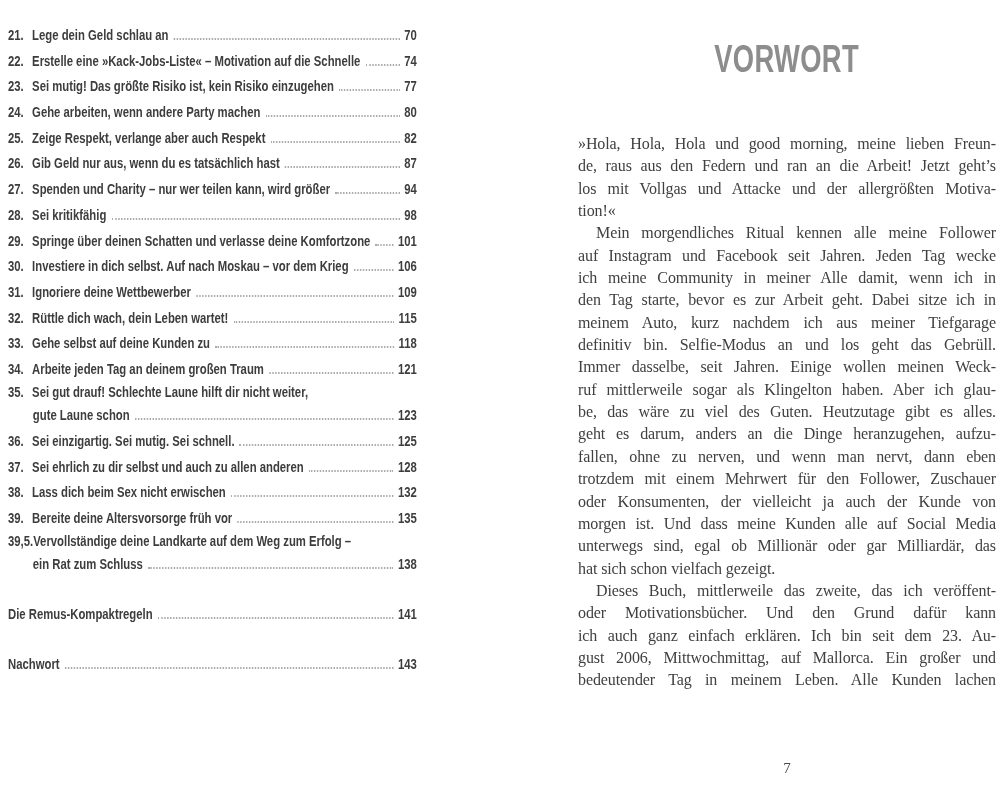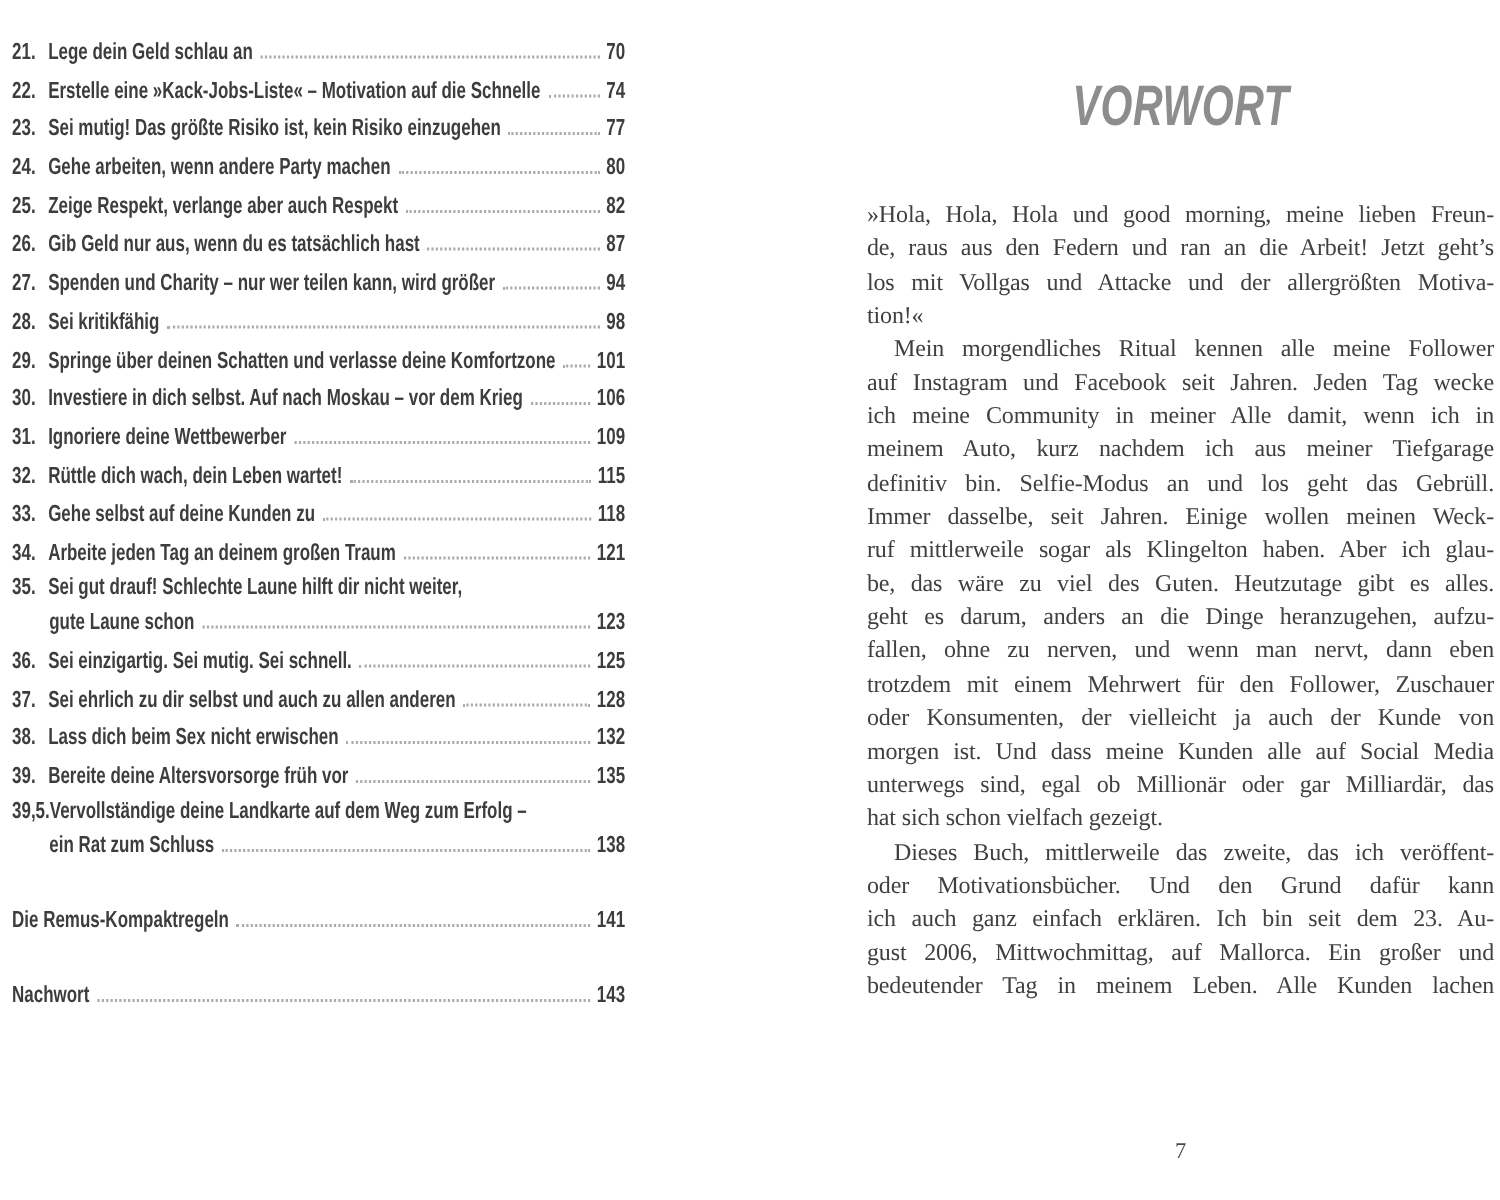--- a/index.html
+++ b/index.html
@@ -30,21 +30,21 @@
     flex: 1 1 auto; align-self: baseline;
     border-bottom: 2px dotted #ababab;
     margin: 0 6px 1px 7px; min-width: 12px; height: 2px;
   }
   .tpage { flex: 0 0 auto; text-align: right; }
 
   
   .page-right {
     position: absolute; left: 578px; top: 0; width: 418px; height: 800px;
   }
-  .vtitle-wrap { position: absolute; top: 50px; left: 0; right: 0; text-align: center; font-style: italic; }
+  .vtitle-wrap { position: absolute; top: 38px; left: 0; right: 0; text-align: center; }
   .vtitle {
     display: inline-block;
     font-family: "Liberation Sans", sans-serif;
     font-weight: 700; font-size: 38px; color: #8d8d8d;
     letter-spacing: 0.5px;
     transform: scaleX(0.72); transform-origin: center top;
     white-space: nowrap;
   }
   .vbody {
     position: absolute; top: 133px; left: 0; width: 418px;
@@ -215,20 +215,21 @@
       <span class="vtitle">VORWORT</span>
     </div>
     <div class="vbody" id="body-text">
         <div class="bline jline">»Hola, Hola, Hola und good morning, meine lieben Freun-</div>
         <div class="bline jline">de, raus aus den Federn und ran an die Arbeit! Jetzt geht’s</div>
         <div class="bline jline">los mit Vollgas und Attacke und der allergrößten Motiva-</div>
         <div class="bline endline">tion!«</div>
         <div class="bline jline indent">Mein morgendliches Ritual kennen alle meine Follower</div>
         <div class="bline jline">auf Instagram und Facebook seit Jahren. Jeden Tag wecke</div>
         <div class="bline jline">ich meine Community in meiner Alle damit, wenn ich in</div>
+        <div class="bline jline">den Tag starte, bevor es zur Arbeit geht. Dabei sitze ich in</div>
         <div class="bline jline">meinem Auto, kurz nachdem ich aus meiner Tiefgarage</div>
         <div class="bline jline">definitiv bin. Selfie-Modus an und los geht das Gebrüll.</div>
         <div class="bline jline">Immer dasselbe, seit Jahren. Einige wollen meinen Weck-</div>
         <div class="bline jline">ruf mittlerweile sogar als Klingelton haben. Aber ich glau-</div>
         <div class="bline jline">be, das wäre zu viel des Guten. Heutzutage gibt es alles.</div>
         <div class="bline jline">geht es darum, anders an die Dinge heranzugehen, aufzu-</div>
         <div class="bline jline">fallen, ohne zu nerven, und wenn man nervt, dann eben</div>
         <div class="bline jline">trotzdem mit einem Mehrwert für den Follower, Zuschauer</div>
         <div class="bline jline">oder Konsumenten, der vielleicht ja auch der Kunde von</div>
         <div class="bline jline">morgen ist. Und dass meine Kunden alle auf Social Media</div>

